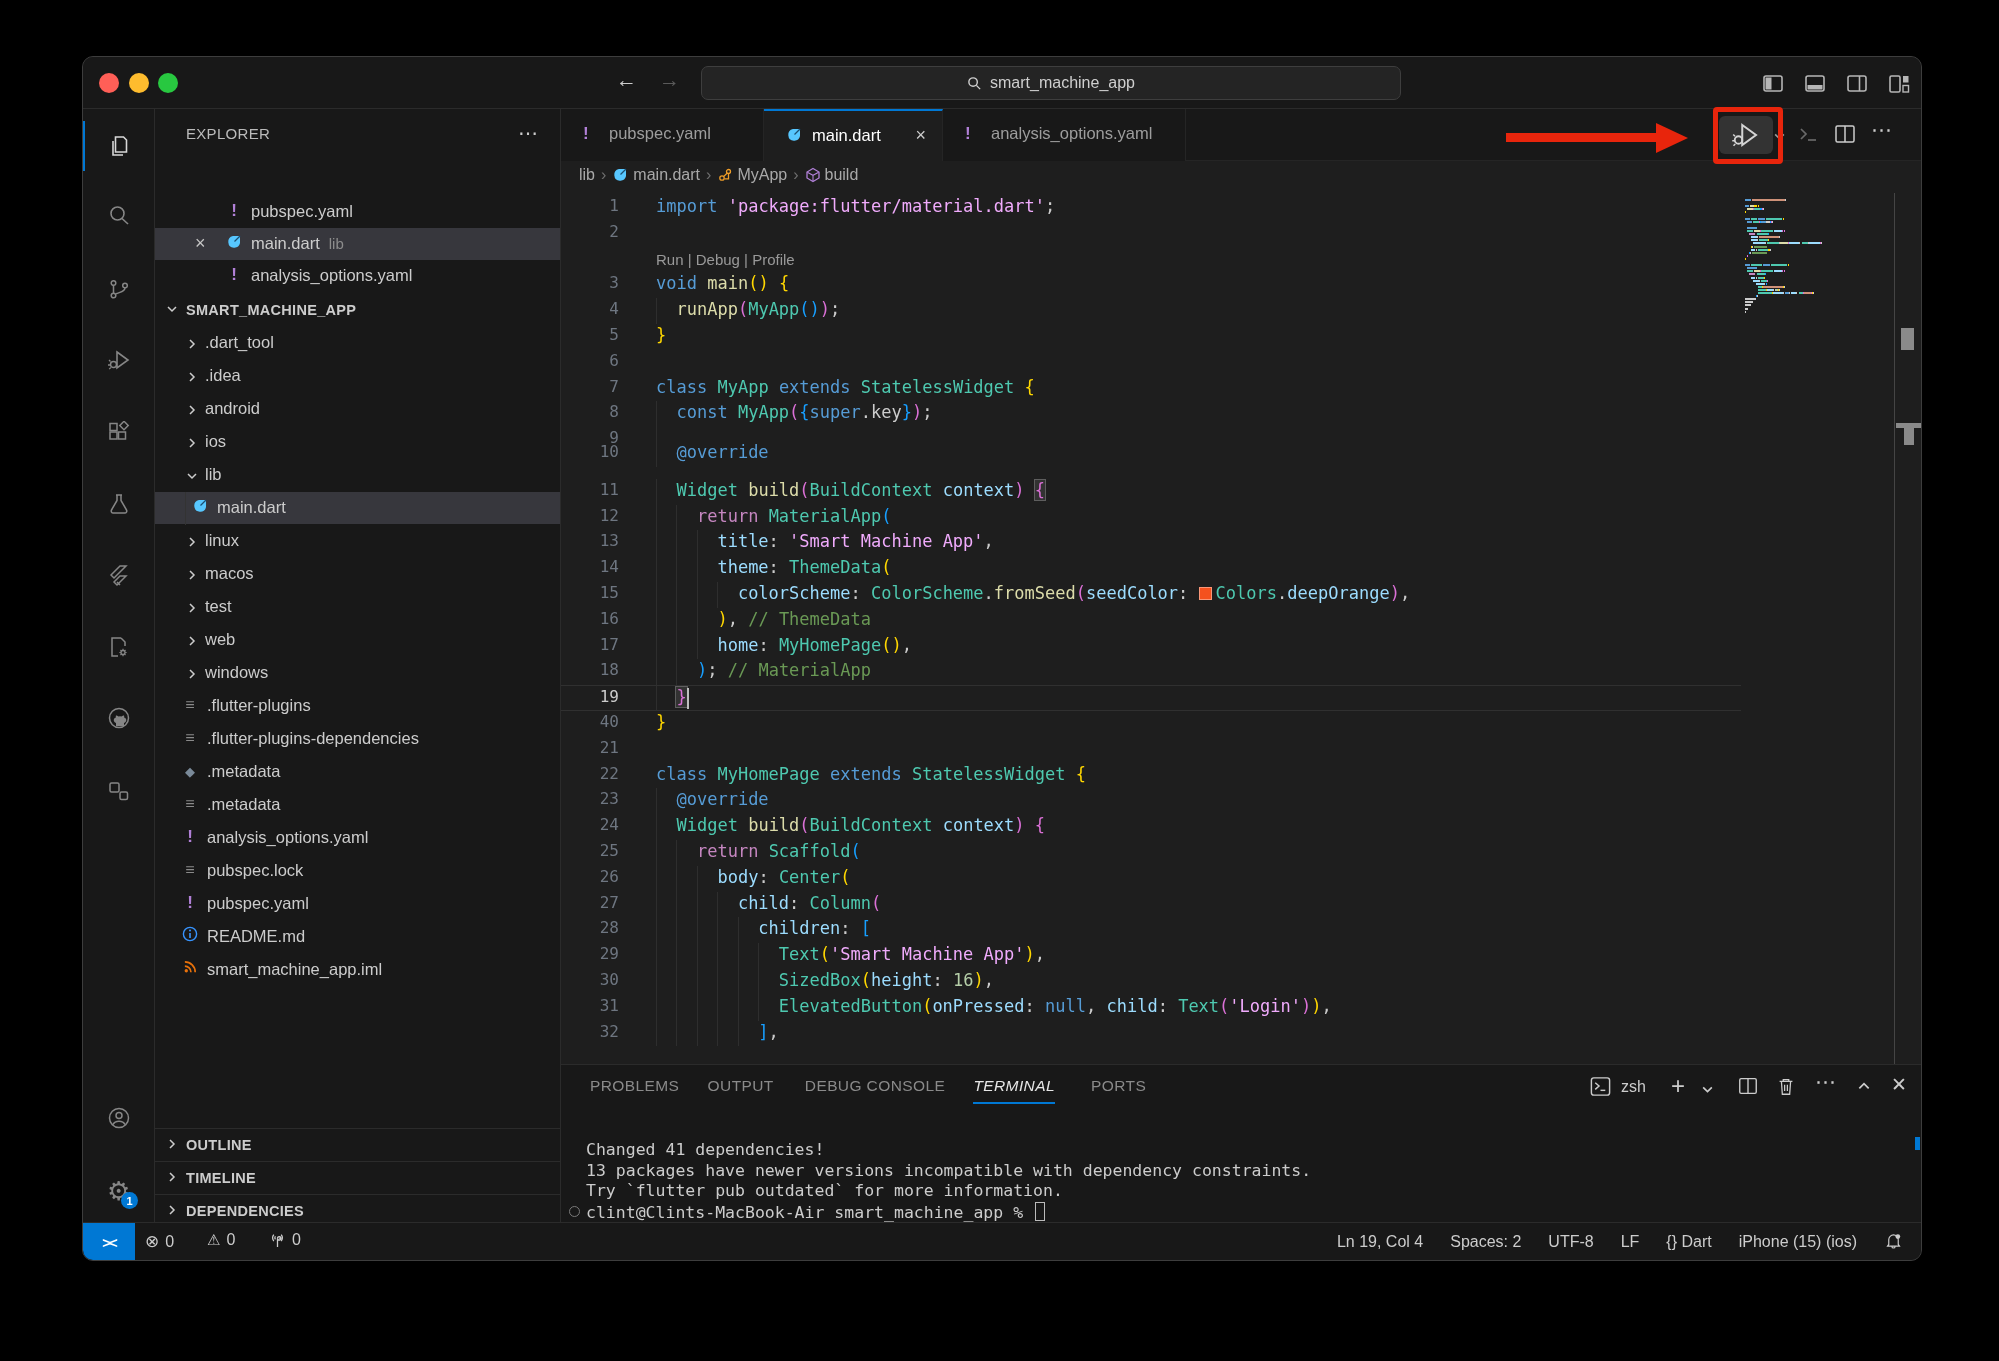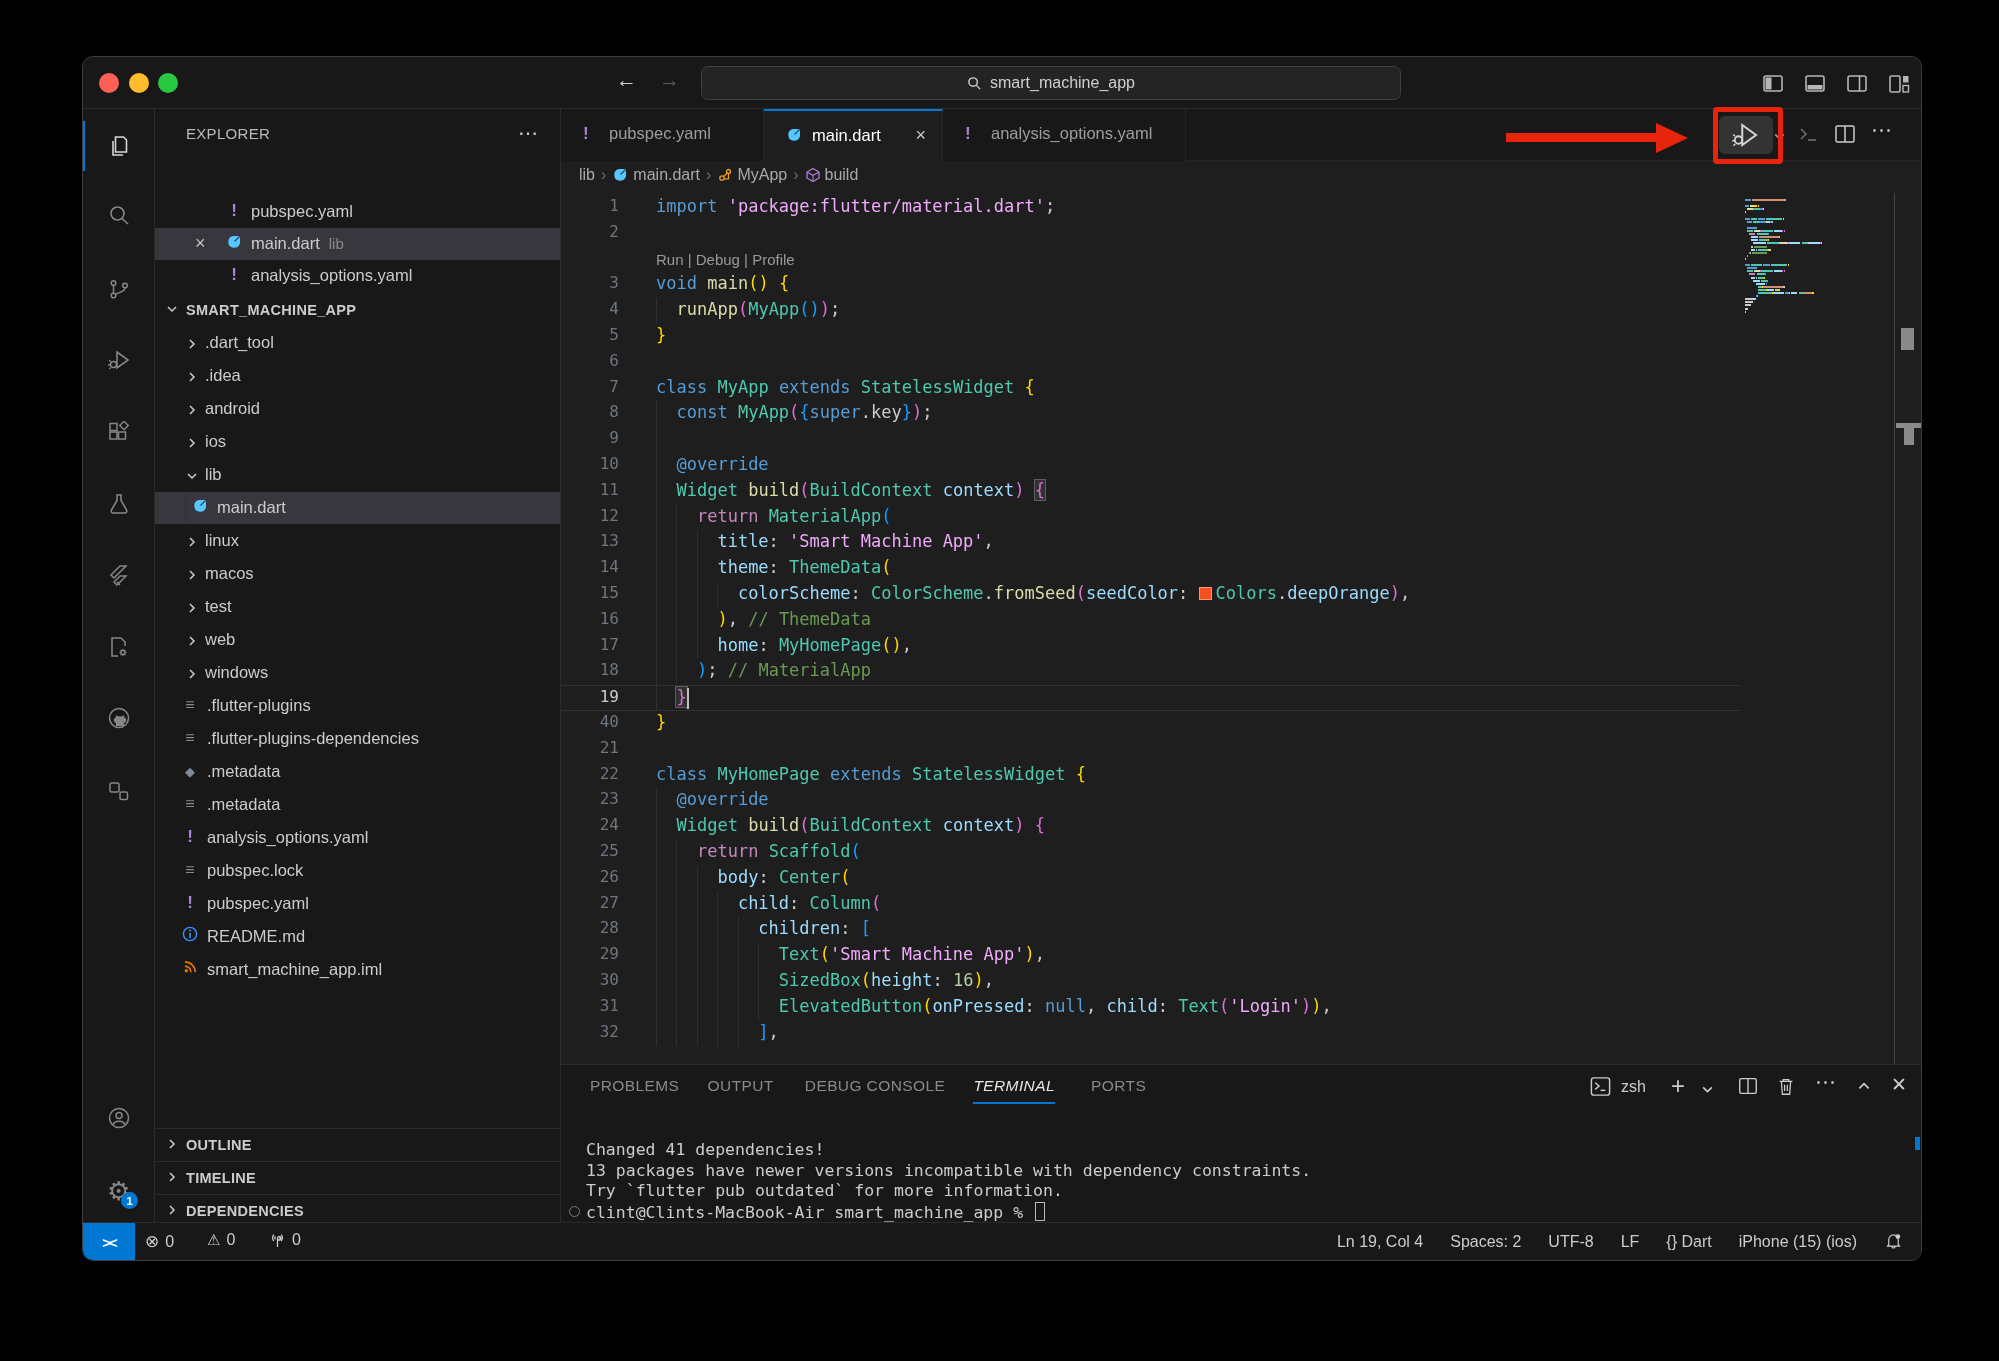--- a/index.html
+++ b/index.html
@@ -436,21 +436,21 @@
             <div class="cline" style="top: 2px;"><span class="num">1</span><span class="txt"><span class="tk-k">import</span><span class="tk-p"> </span><span class="tk-s">'package:flutter/material.dart'</span><span class="tk-p">;</span></span></div>
             <div class="cline" style="top: 27.8px;"><span class="num">2</span><span class="txt"></span></div>
             <div class="lensrow" style="top: 57.6px;">Run | Debug | Profile</div>
             <div class="cline" style="top: 79.4px;"><span class="num">3</span><span class="txt"><span class="tk-k">void</span><span class="tk-p"> </span><span class="tk-f">main</span><span class="tk-b1">()</span><span class="tk-p"> </span><span class="tk-b1">{</span></span></div>
             <div class="cline" style="top: 105.2px;"><span class="num">4</span><div class="iguide" style="left:95px"></div><span class="txt"><span class="tk-p">  </span><span class="tk-f">runApp</span><span class="tk-b2">(</span><span class="tk-t">MyApp</span><span class="tk-b3">()</span><span class="tk-b2">)</span><span class="tk-p">;</span></span></div>
             <div class="cline" style="top: 131px;"><span class="num">5</span><span class="txt"><span class="tk-b1">}</span></span></div>
             <div class="cline" style="top: 156.8px;"><span class="num">6</span><span class="txt"></span></div>
             <div class="cline" style="top: 182.6px;"><span class="num">7</span><span class="txt"><span class="tk-k">class</span><span class="tk-p"> </span><span class="tk-t">MyApp</span><span class="tk-p"> </span><span class="tk-k">extends</span><span class="tk-p"> </span><span class="tk-t">StatelessWidget</span><span class="tk-p"> </span><span class="tk-b1">{</span></span></div>
             <div class="cline" style="top: 208.4px;"><span class="num">8</span><div class="iguide" style="left:95px"></div><span class="txt"><span class="tk-p">  </span><span class="tk-k">const</span><span class="tk-p"> </span><span class="tk-t">MyApp</span><span class="tk-b2">(</span><span class="tk-b3">{</span><span class="tk-k">super</span><span class="tk-p">.</span><span class="tk-p">key</span><span class="tk-b3">}</span><span class="tk-b2">)</span><span class="tk-p">;</span></span></div>
             <div class="cline" style="top: 234.2px;"><span class="num">9</span><div class="iguide" style="left:95px"></div><span class="txt"></span></div>
-            <div class="cline" style="top: 260px;"><span class="num">10</span><div class="iguide" style="left:95px"></div><span class="txt"><span class="tk-p">  </span><span class="tk-k">@override</span></span></div>
+            <div class="cline" style="top: 248px;"><span class="num">10</span><div class="iguide" style="left:95px"></div><span class="txt"><span class="tk-p">  </span><span class="tk-k">@override</span></span></div>
             <div class="cline" style="top: 285.8px;"><span class="num">11</span><div class="iguide" style="left:95px"></div><span class="txt"><span class="tk-p">  </span><span class="tk-t">Widget</span><span class="tk-p"> </span><span class="tk-f">build</span><span class="tk-b2">(</span><span class="tk-t">BuildContext</span><span class="tk-p"> </span><span class="tk-v">context</span><span class="tk-b2">)</span><span class="tk-p"> </span><span class="tk-b2 tk-match">{</span></span></div>
             <div class="cline" style="top: 311.6px;"><span class="num">12</span><div class="iguide" style="left:95px"></div><div class="iguide" style="left:115.46000000000001px"></div><span class="txt"><span class="tk-p">    </span><span class="tk-c">return</span><span class="tk-p"> </span><span class="tk-t">MaterialApp</span><span class="tk-b3">(</span></span></div>
             <div class="cline" style="top: 337.4px;"><span class="num">13</span><div class="iguide" style="left:95px"></div><div class="iguide" style="left:115.46000000000001px"></div><div class="iguide" style="left:135.92000000000002px"></div><span class="txt"><span class="tk-p">      </span><span class="tk-v">title</span><span class="tk-p">:</span><span class="tk-p"> </span><span class="tk-s">'Smart Machine App'</span><span class="tk-p">,</span></span></div>
             <div class="cline" style="top: 363.2px;"><span class="num">14</span><div class="iguide" style="left:95px"></div><div class="iguide" style="left:115.46000000000001px"></div><div class="iguide" style="left:135.92000000000002px"></div><span class="txt"><span class="tk-p">      </span><span class="tk-v">theme</span><span class="tk-p">:</span><span class="tk-p"> </span><span class="tk-t">ThemeData</span><span class="tk-b1">(</span></span></div>
             <div class="cline" style="top: 389px;"><span class="num">15</span><div class="iguide" style="left:95px"></div><div class="iguide" style="left:115.46000000000001px"></div><div class="iguide" style="left:135.92000000000002px"></div><div class="iguide" style="left:156.38px"></div><span class="txt"><span class="tk-p">        </span><span class="tk-v">colorScheme</span><span class="tk-p">:</span><span class="tk-p"> </span><span class="tk-t">ColorScheme</span><span class="tk-p">.</span><span class="tk-f">fromSeed</span><span class="tk-b2">(</span><span class="tk-v">seedColor</span><span class="tk-p">:</span><span class="tk-p"> </span><span class="swatch"></span><span class="tk-t">Colors</span><span class="tk-p">.</span><span class="tk-v">deepOrange</span><span class="tk-b2">)</span><span class="tk-p">,</span></span></div>
             <div class="cline" style="top: 414.8px;"><span class="num">16</span><div class="iguide" style="left:95px"></div><div class="iguide" style="left:115.46000000000001px"></div><div class="iguide" style="left:135.92000000000002px"></div><span class="txt"><span class="tk-p">      </span><span class="tk-b1">)</span><span class="tk-p">,</span><span class="tk-p"> </span><span class="tk-m">// ThemeData</span></span></div>
             <div class="cline" style="top: 440.6px;"><span class="num">17</span><div class="iguide" style="left:95px"></div><div class="iguide" style="left:115.46000000000001px"></div><div class="iguide" style="left:135.92000000000002px"></div><span class="txt"><span class="tk-p">      </span><span class="tk-v">home</span><span class="tk-p">:</span><span class="tk-p"> </span><span class="tk-t">MyHomePage</span><span class="tk-b1">()</span><span class="tk-p">,</span></span></div>
             <div class="cline" style="top: 466.4px;"><span class="num">18</span><div class="iguide" style="left:95px"></div><div class="iguide" style="left:115.46000000000001px"></div><span class="txt"><span class="tk-p">    </span><span class="tk-b3">)</span><span class="tk-p">;</span><span class="tk-p"> </span><span class="tk-m">// MaterialApp</span></span></div>
             <div class="cline current" style="top: 492.2px;"><span class="num">19</span><div class="iguide" style="left:95px"></div><span class="txt"><span class="tk-p">  </span><span class="tk-b2 tk-match">}</span></span><span class="cursor" style="left:125.69px"></span></div>
             <div class="cline" style="top: 518px;"><span class="num">40</span><span class="txt"><span class="tk-b1">}</span></span></div>

